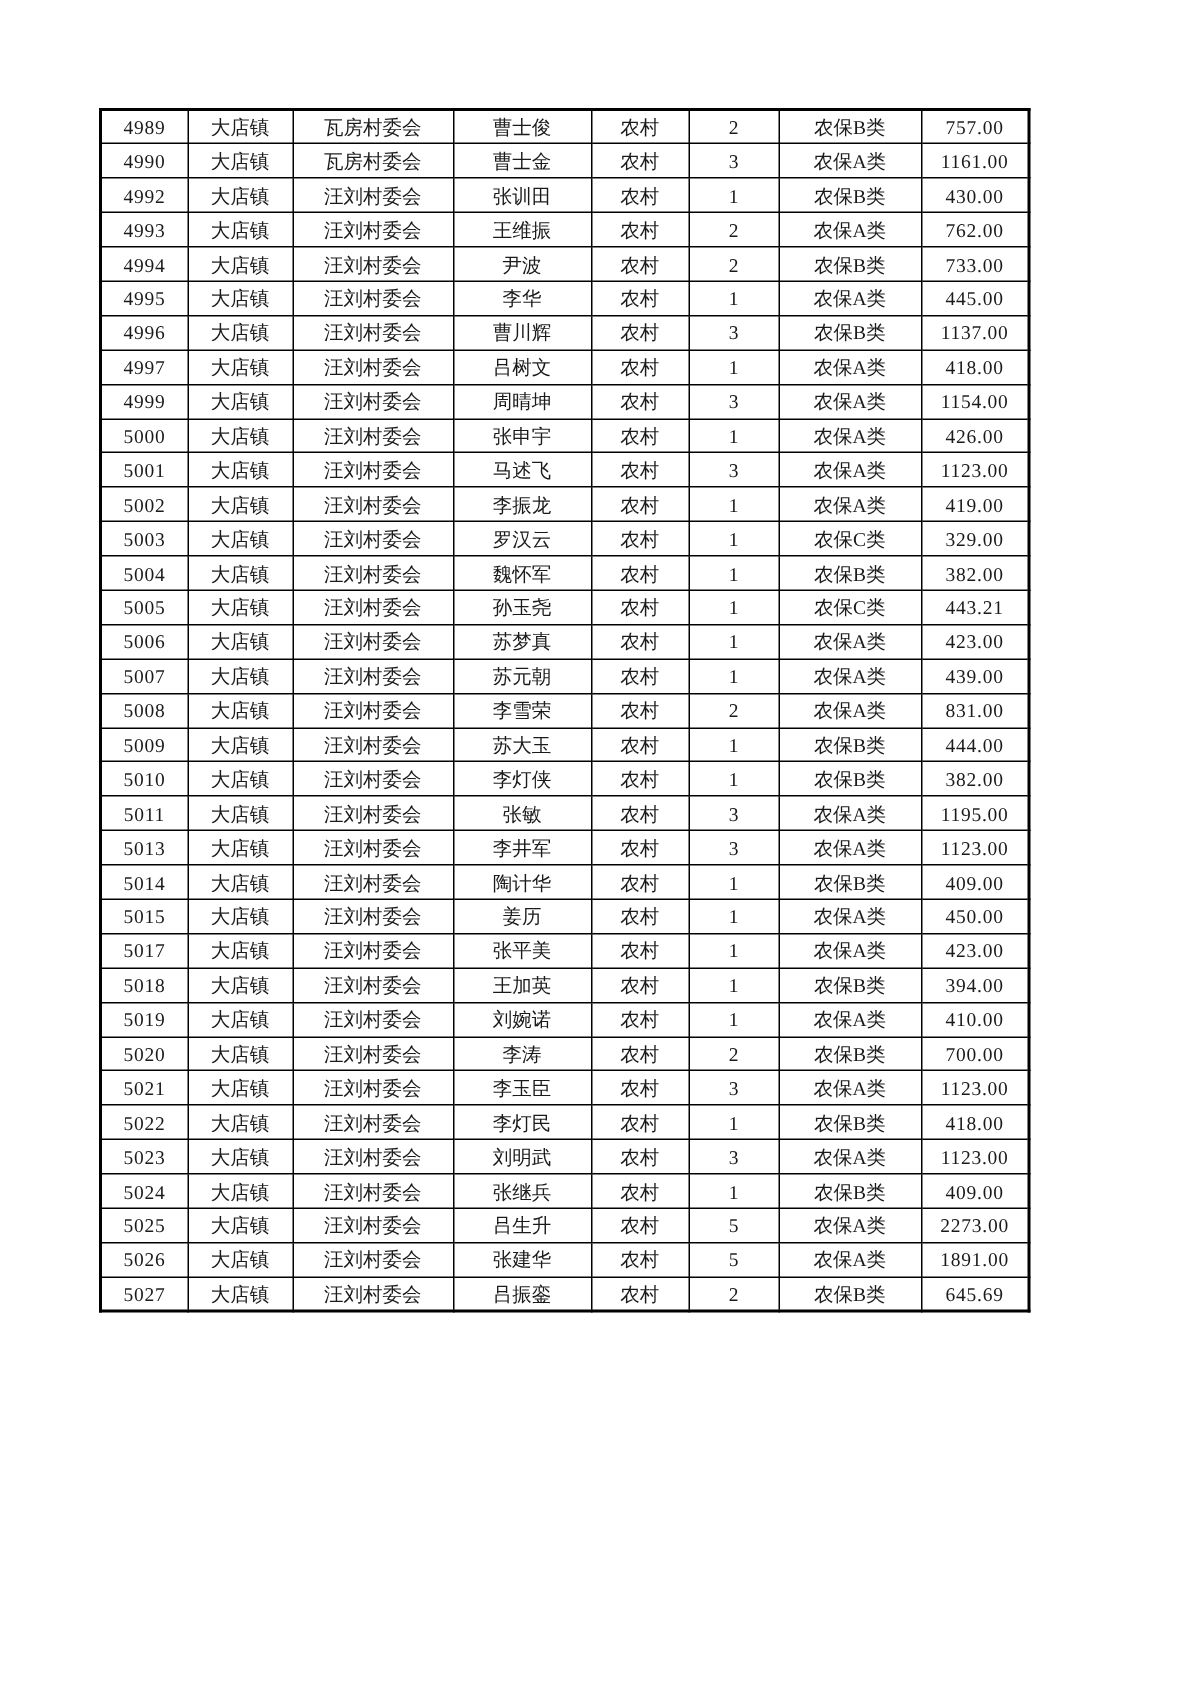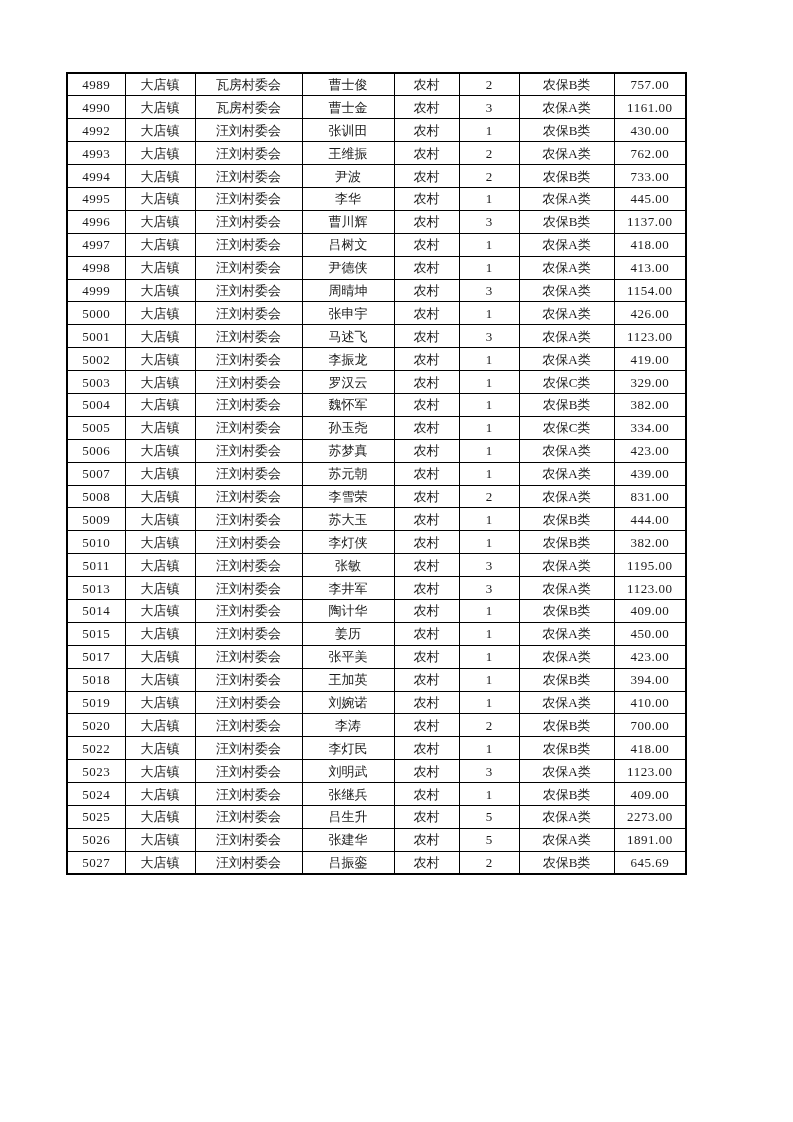--- a/index.html
+++ b/index.html
@@ -138,30 +138,20 @@
           <td class="cell-id">4997</td>
           <td class="cell-town">大店镇</td>
           <td class="cell-village">汪刘村委会</td>
           <td class="cell-name">吕树文</td>
           <td class="cell-type">农村</td>
           <td class="cell-count">1</td>
           <td class="cell-class">农保A类</td>
           <td class="cell-amount">418.00</td>
         </tr>
         <tr>
-          <td class="cell-id">4998</td>
-          <td class="cell-town">大店镇</td>
-          <td class="cell-village">汪刘村委会</td>
-          <td class="cell-name">尹德侠</td>
-          <td class="cell-type">农村</td>
-          <td class="cell-count">1</td>
-          <td class="cell-class">农保A类</td>
-          <td class="cell-amount">413.00</td>
-        </tr>
-        <tr>
           <td class="cell-id">4999</td>
           <td class="cell-town">大店镇</td>
           <td class="cell-village">汪刘村委会</td>
           <td class="cell-name">周晴坤</td>
           <td class="cell-type">农村</td>
           <td class="cell-count">3</td>
           <td class="cell-class">农保A类</td>
           <td class="cell-amount">1154.00</td>
         </tr>
         <tr>
@@ -215,21 +205,21 @@
           <td class="cell-amount">382.00</td>
         </tr>
         <tr>
           <td class="cell-id">5005</td>
           <td class="cell-town">大店镇</td>
           <td class="cell-village">汪刘村委会</td>
           <td class="cell-name">孙玉尧</td>
           <td class="cell-type">农村</td>
           <td class="cell-count">1</td>
           <td class="cell-class">农保C类</td>
-          <td class="cell-amount">334.00</td>
+          <td class="cell-amount">443.21</td>
         </tr>
         <tr>
           <td class="cell-id">5006</td>
           <td class="cell-town">大店镇</td>
           <td class="cell-village">汪刘村委会</td>
           <td class="cell-name">苏梦真</td>
           <td class="cell-type">农村</td>
           <td class="cell-count">1</td>
           <td class="cell-class">农保A类</td>
           <td class="cell-amount">423.00</td>
@@ -346,20 +336,30 @@
         </tr>
         <tr>
           <td class="cell-id">5020</td>
           <td class="cell-town">大店镇</td>
           <td class="cell-village">汪刘村委会</td>
           <td class="cell-name">李涛</td>
           <td class="cell-type">农村</td>
           <td class="cell-count">2</td>
           <td class="cell-class">农保B类</td>
           <td class="cell-amount">700.00</td>
+        </tr>
+        <tr>
+          <td class="cell-id">5021</td>
+          <td class="cell-town">大店镇</td>
+          <td class="cell-village">汪刘村委会</td>
+          <td class="cell-name">李玉臣</td>
+          <td class="cell-type">农村</td>
+          <td class="cell-count">3</td>
+          <td class="cell-class">农保A类</td>
+          <td class="cell-amount">1123.00</td>
         </tr>
         <tr>
           <td class="cell-id">5022</td>
           <td class="cell-town">大店镇</td>
           <td class="cell-village">汪刘村委会</td>
           <td class="cell-name">李灯民</td>
           <td class="cell-type">农村</td>
           <td class="cell-count">1</td>
           <td class="cell-class">农保B类</td>
           <td class="cell-amount">418.00</td>

